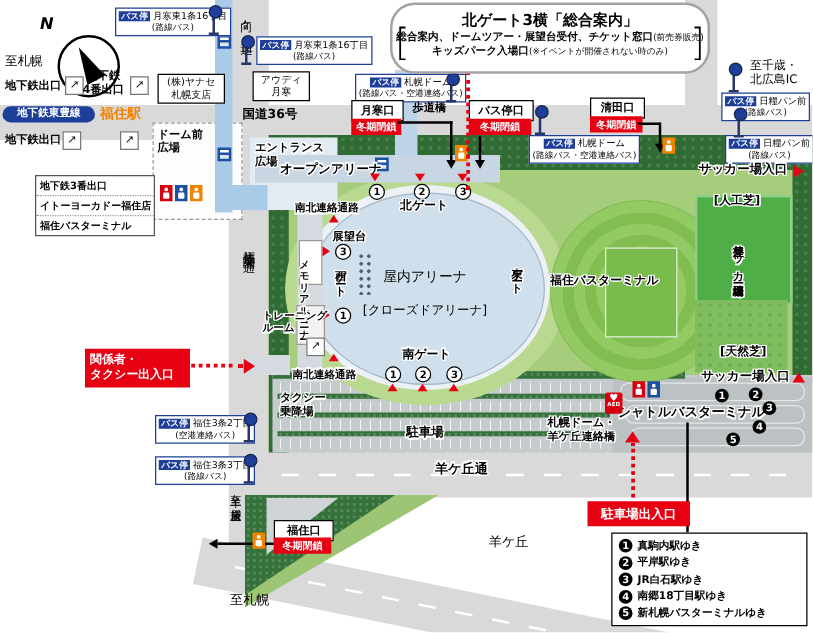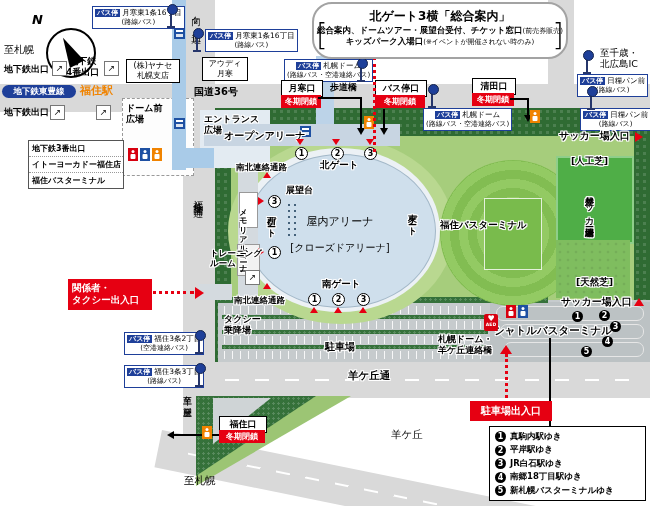--- a/index.html
+++ b/index.html
@@ -247,21 +247,21 @@
   <div class="tri tri-dn" style="left:296px;top:139px;"></div>
   <div class="tri tri-dn" style="left:332px;top:139px;"></div>
   <div class="tri tri-dn" style="left:366px;top:139px;"></div>
   <div class="no" style="left:295px;top:147px;">1</div>
   <div class="no" style="left:331px;top:147px;">2</div>
   <div class="no" style="left:364px;top:147px;">3</div>
   <div class="lbl halo" style="left:320px;top:159px;font-size:9.5px;">北ゲート</div>
 
   <div class="lbl halo" style="left:236px;top:162px;font-size:8.5px;">南北連絡通路</div>
   <div class="tri tri-up" style="left:263px;top:172px;"></div>
-  <div class="lbl halo" style="left:266px;top:185px;font-size:9px;margin-left:20px;">展望台</div>
+  <div class="lbl halo" style="left:266px;top:185px;font-size:9px;">展望台</div>
   <div class="tri tri-rt" style="left:258px;top:197px;"></div>
   <div class="no" style="left:268px;top:195px;">3</div>
   <div class="lbl halo vtext" style="left:266px;top:209px;font-size:9px;letter-spacing:1px;">西ゲート</div>
   <div class="tri tri-rt" style="left:258px;top:248px;"></div>
   <div class="no" style="left:268px;top:246px;">1</div>
   <div class="lbl halo vtext" style="left:238px;top:203px;font-size:8px;letter-spacing:0;height:66px;">メモリアルコーナー</div>
   <div class="lbl halo" style="left:210px;top:248px;font-size:8.5px;">トレーニング
 ルーム</div>
   <div class="esc" style="left:245px;top:270px;"></div>
   <div class="tri tri-up" style="left:263px;top:283px;"></div>

